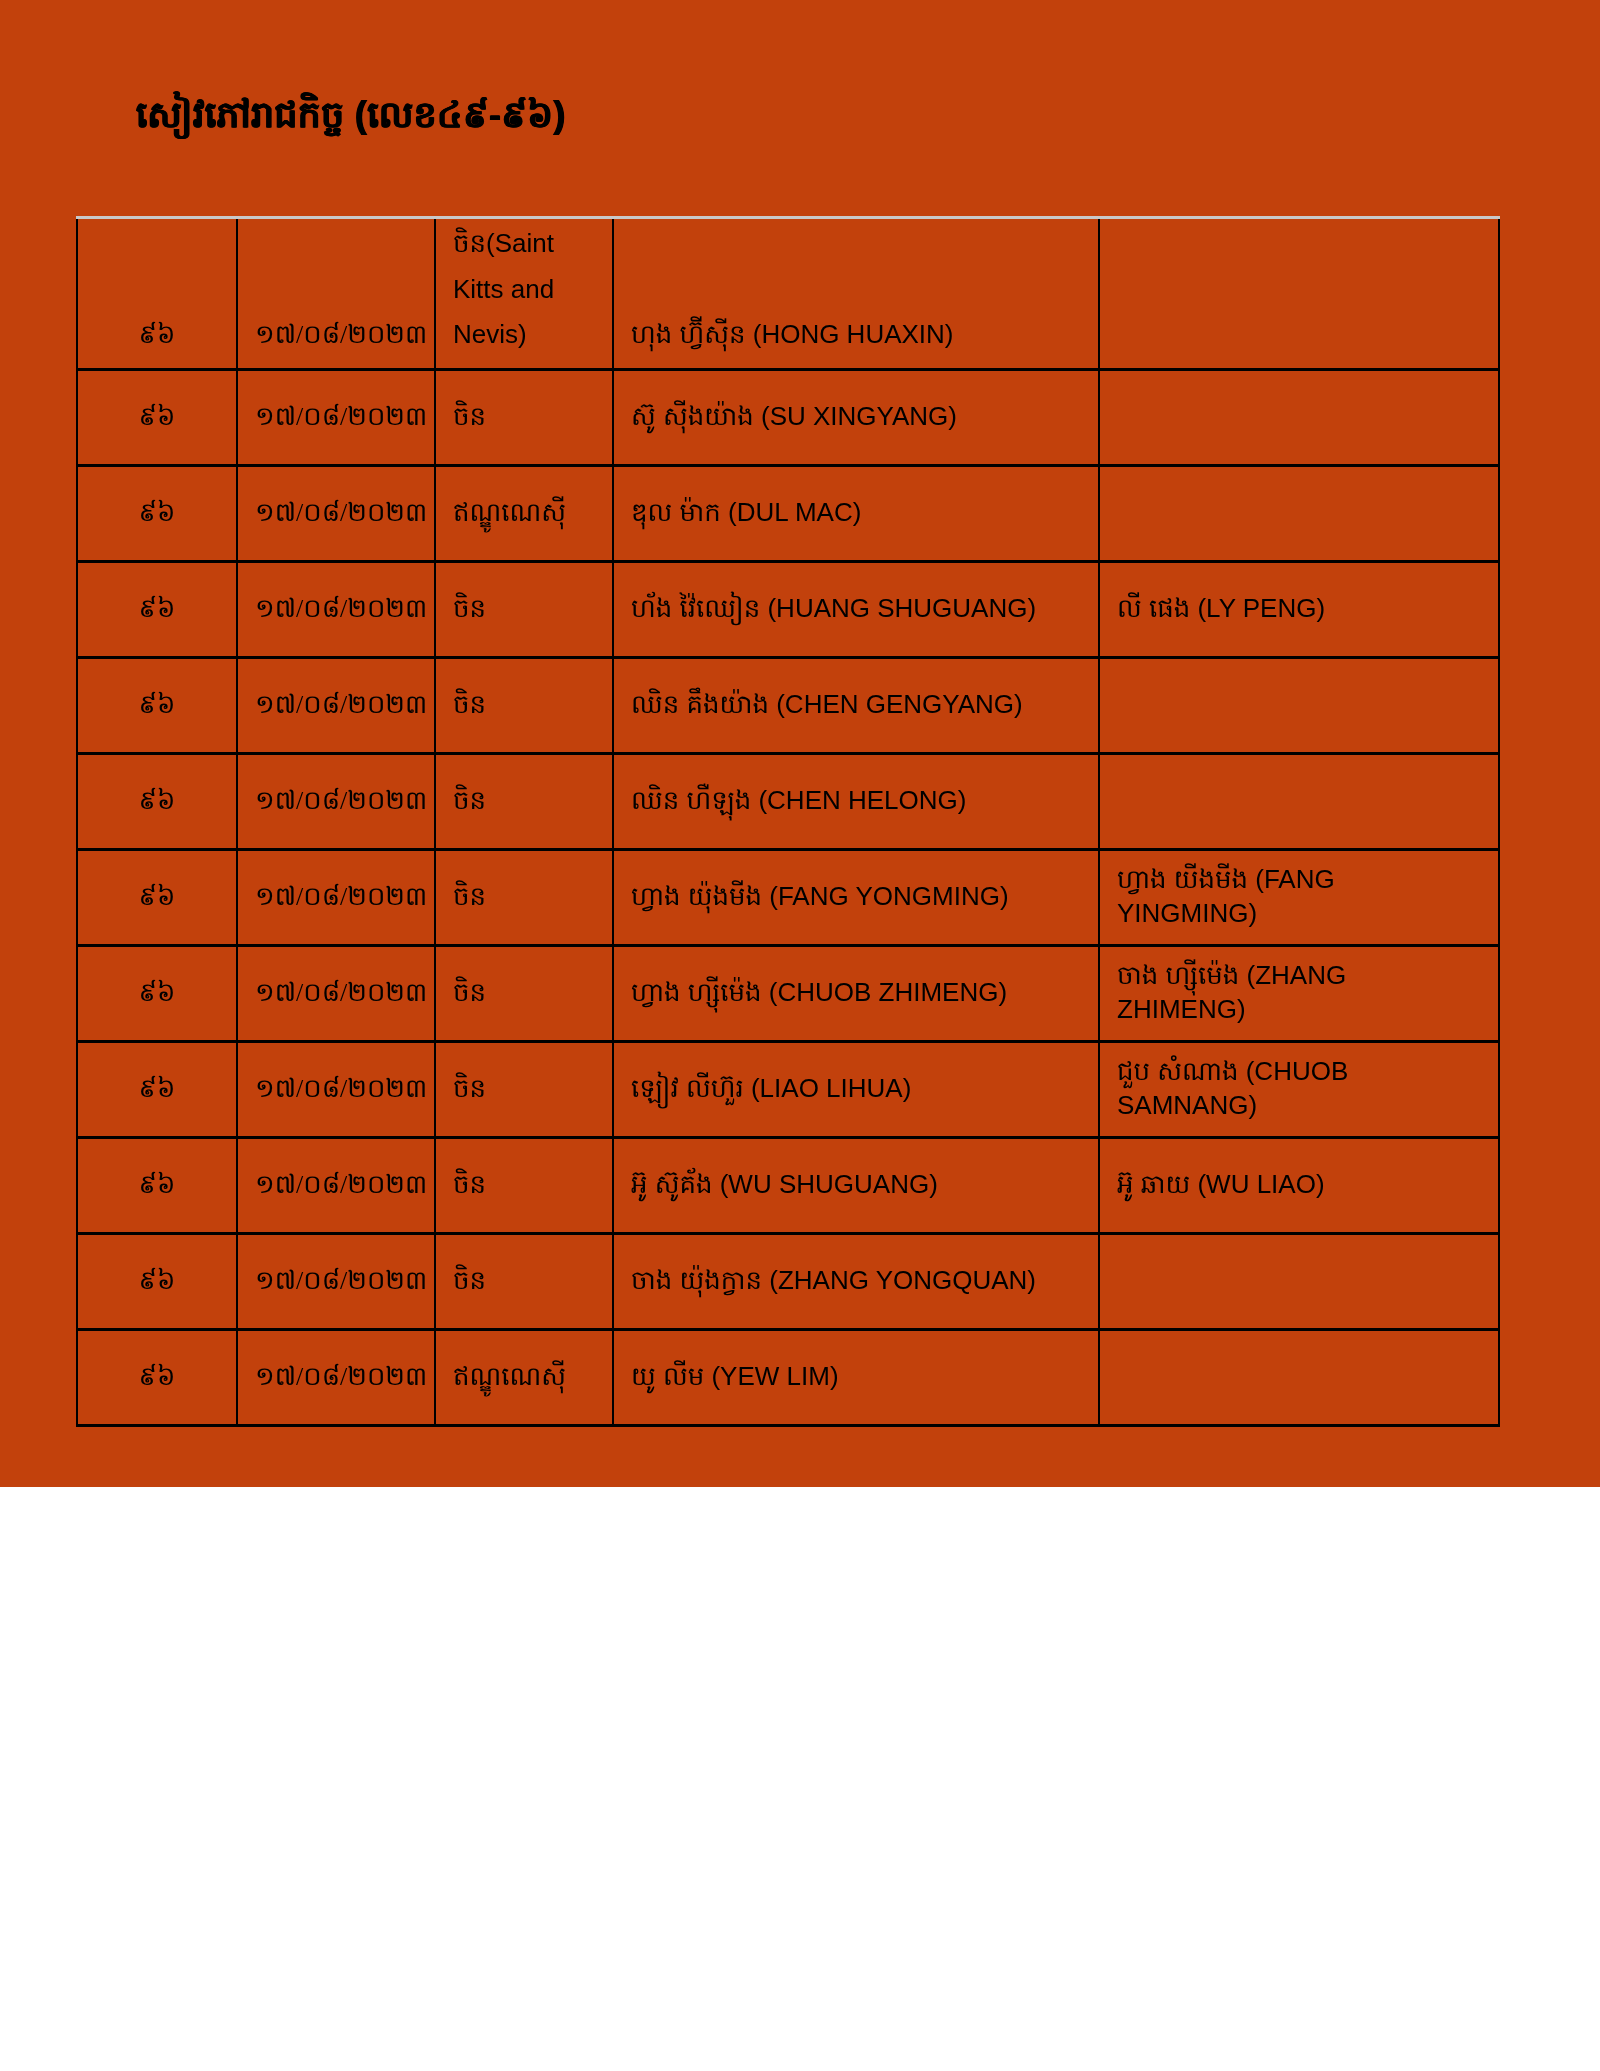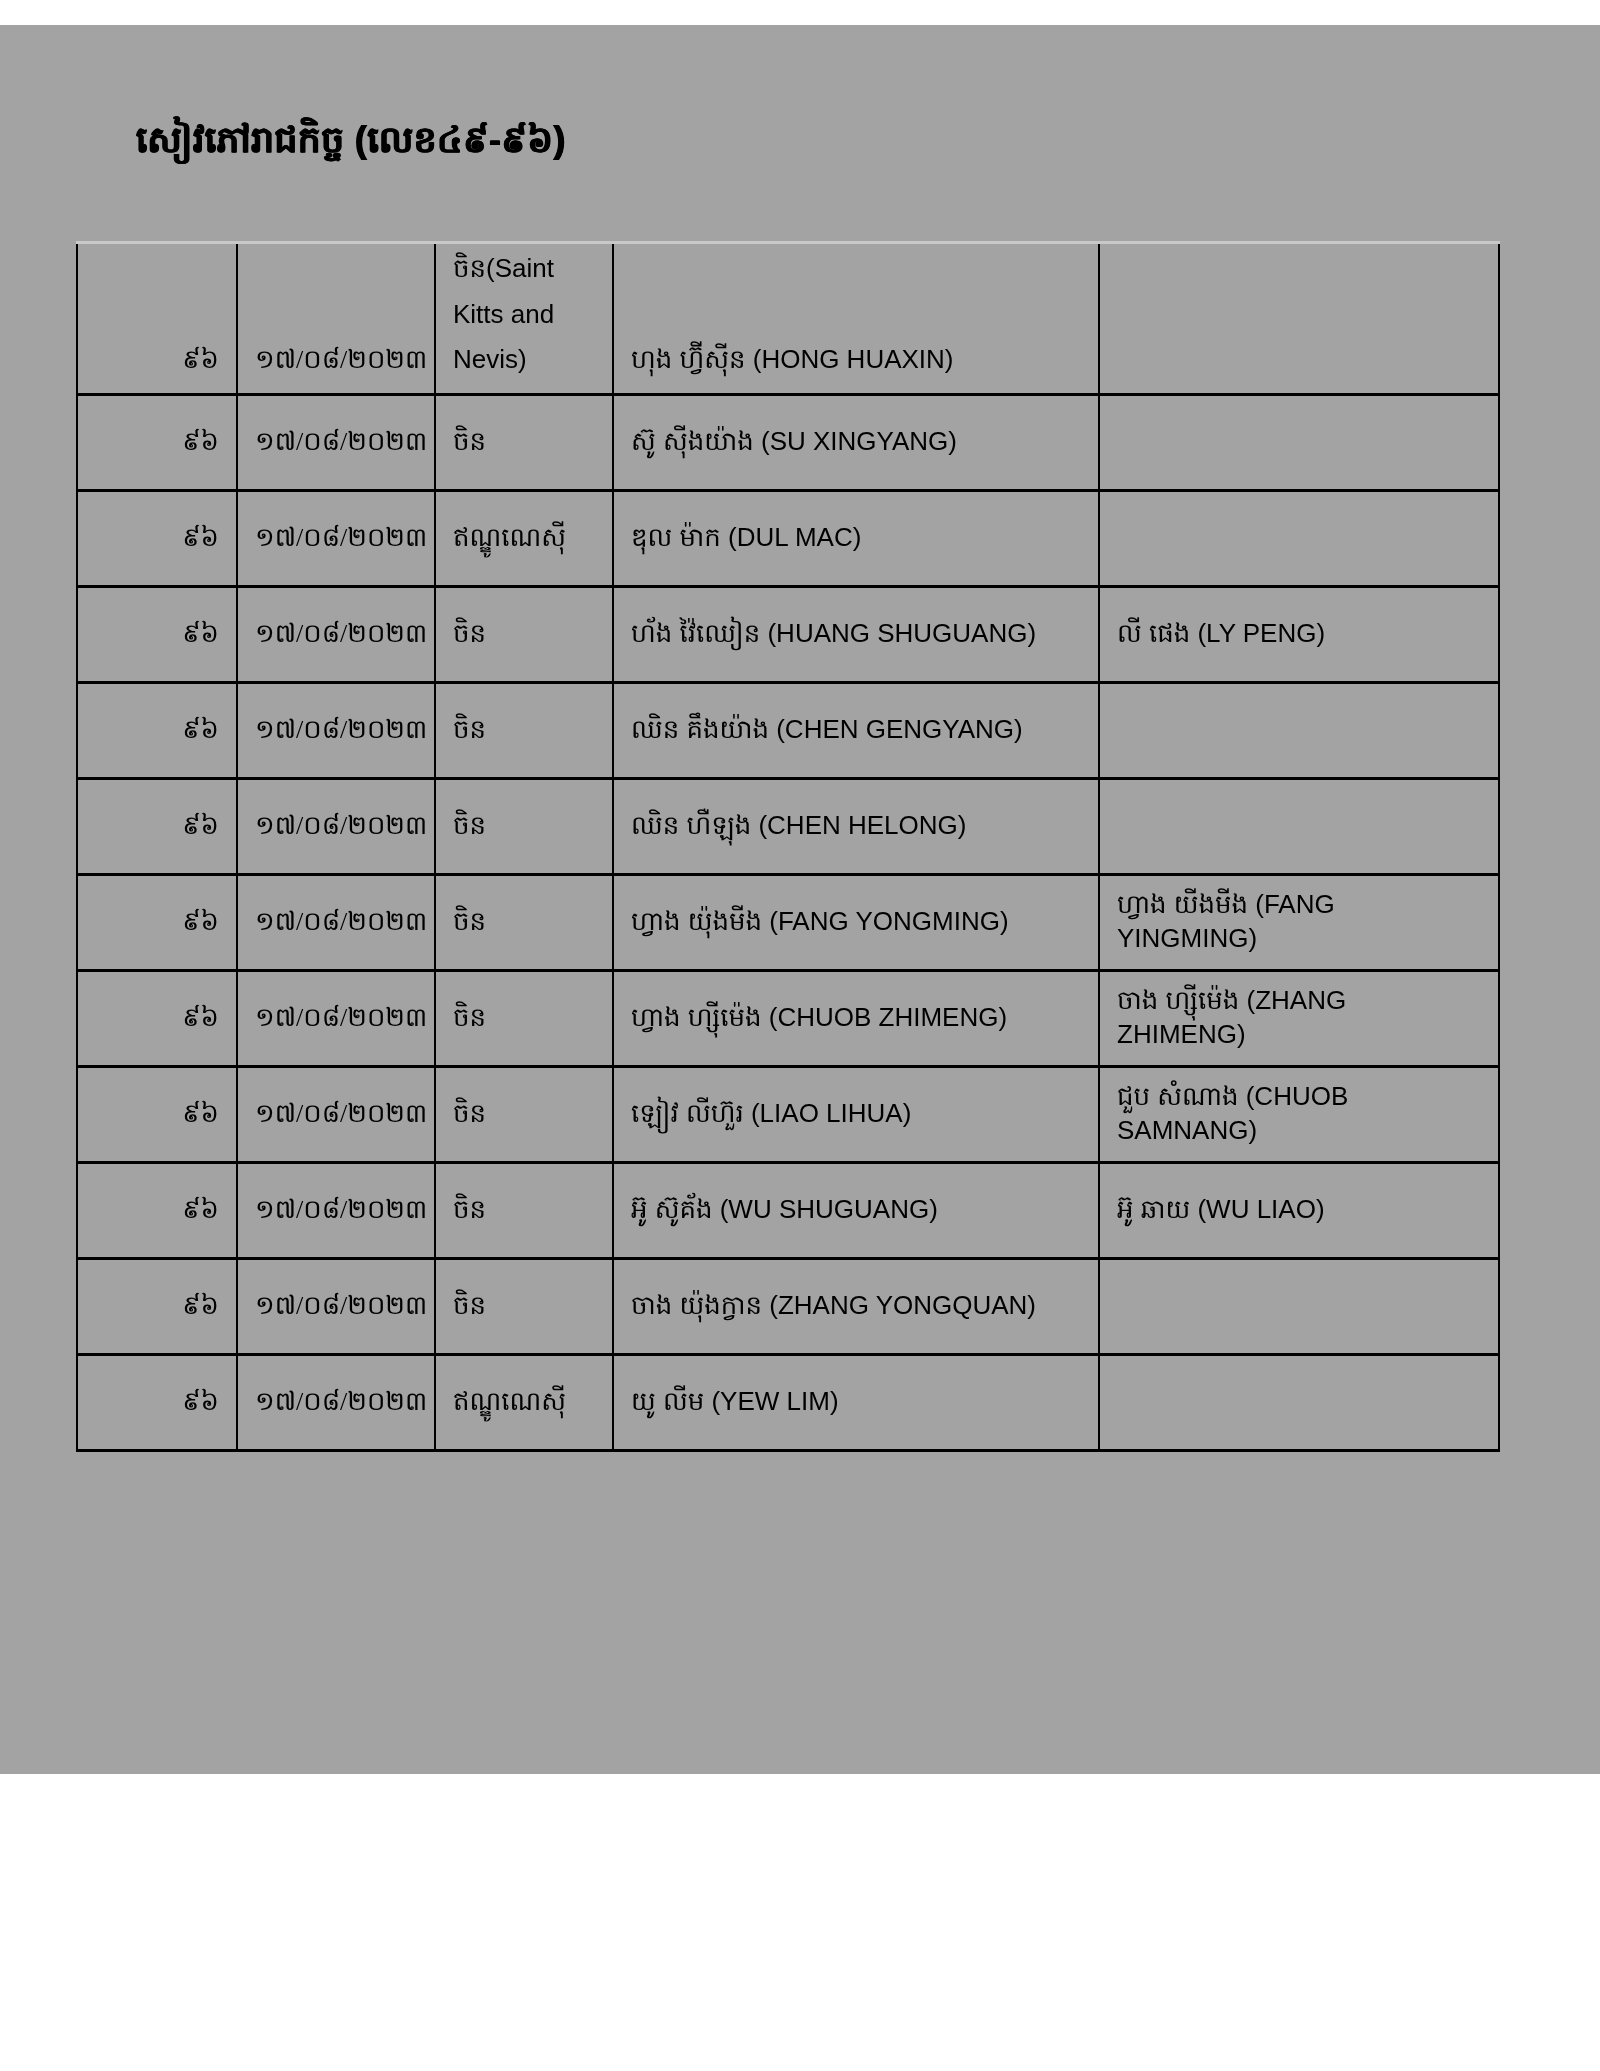--- a/index.html
+++ b/index.html
@@ -5,24 +5,23 @@
   html, body {
     margin: 0;
     padding: 0;
     background: #ffffff;
     font-family: "Liberation Sans", sans-serif;
     color: #000000;
   }
   .page {
     position: relative;
     width: 1600px;
-    height: 1749px;
-    background: #a3a3a3;
+    height: 1487px;
+    background: #c2410c;
     overflow: hidden;
-    margin-top: 25px;
   }
   .doc-title {
     position: absolute;
     left: 136px;
     top: 92px;
     font-size: 36px;
     font-weight: 700;
     letter-spacing: 0.5px;
     color: #000000;
     text-shadow: 0.6px 0 0 #000, -0.6px 0 0 #000;
@@ -62,21 +61,21 @@
   table.records tr.first-row td {
     height: 110px;
     vertical-align: bottom;
     padding-bottom: 16px;
   }
   table.records tr.first-row td.cell-nationality {
     vertical-align: bottom;
     padding-bottom: 10px;
     line-height: 1.75;
   }
-  td.cell-number { text-align: right; }
+  td.cell-number { text-align: center; }
   td.cell-date   { padding-left: 6px; white-space: nowrap; font-family: Liberation Serif, serif; }
   td.cell-nationality { padding-left: 7px; }
   td.cell-name   { padding-left: 10px; }
   td.cell-alias  { padding-left: 10px; }
 </style>
 </head>
 <body>
 
 <div class="page">
 

